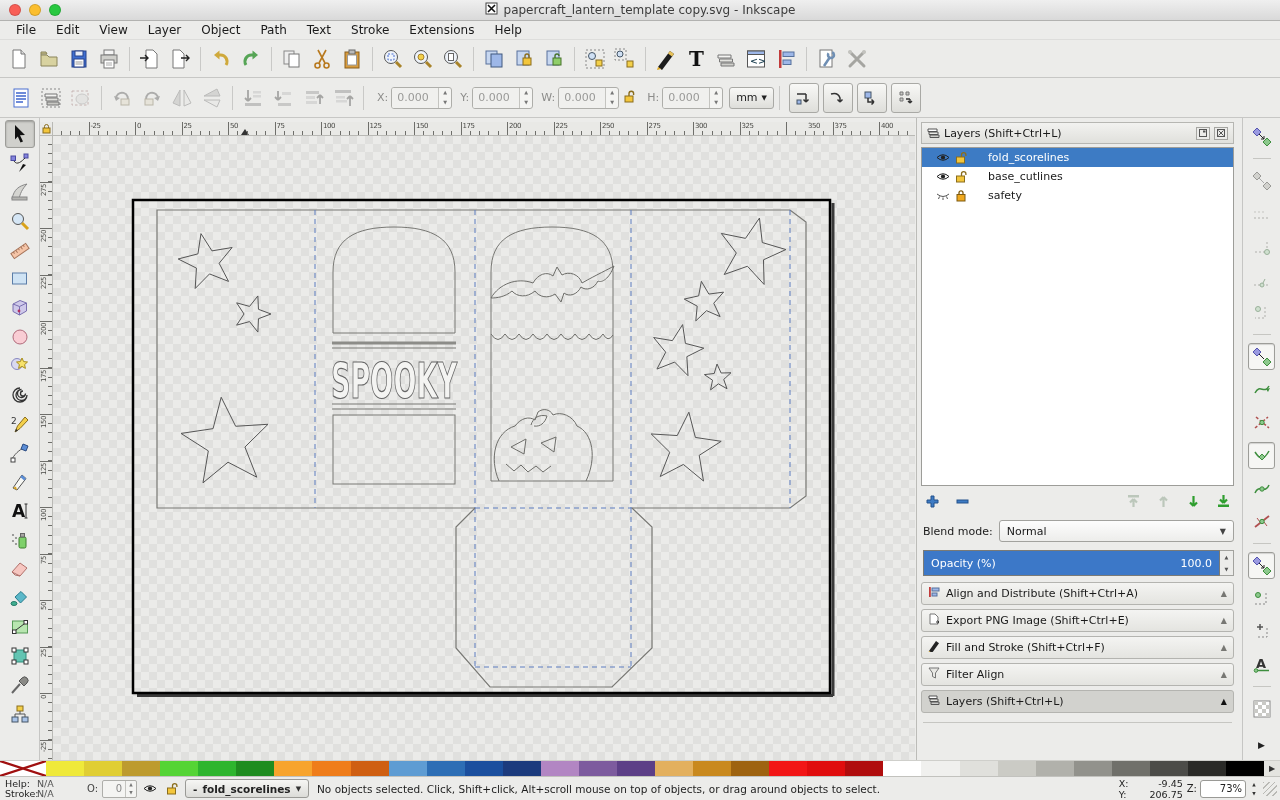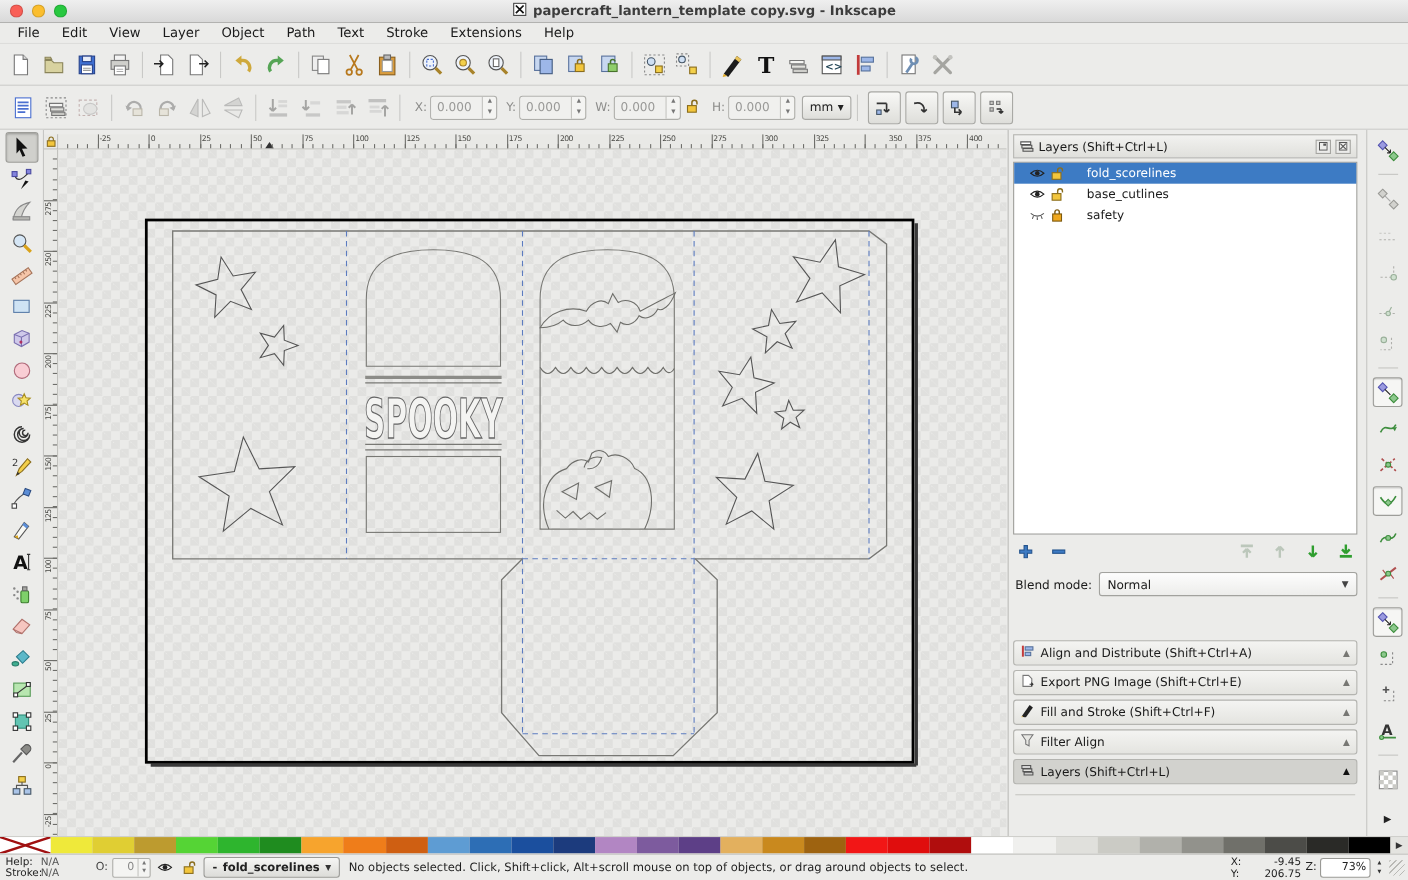--- a/index.html
+++ b/index.html
@@ -4,21 +4,21 @@
 <style>
   *{box-sizing:border-box;margin:0;padding:0;user-select:none}
   html,body{width:1280px;height:800px;overflow:hidden}
   body{font-family:"DejaVu Sans","Liberation Sans",sans-serif;background:#ececea;font-size:12px;color:#1a1a1a}
   #app{position:relative;width:1280px;height:800px;background:#ececea;overflow:hidden}
 
   
   .titlebar{position:absolute;left:0;top:0;width:1280px;height:21px;background:linear-gradient(#efefef,#d9d9d9);border-bottom:1px solid #b2b2b0;display:flex;align-items:center}
   .lights{position:absolute;left:9px;top:4px;display:flex;gap:8px}
   .light{width:12px;height:12px;border-radius:50%;border:1px solid rgba(0,0,0,.15)}
-  .title-wrap{flex:1;display:flex;justify-content:center;align-items:center;gap:6px;font-size:12px;font-weight:bold;color:#3c3c3c}
+  .title-wrap{flex:1;display:flex;justify-content:center;align-items:center;gap:6px;font-size:12px;font-weight:normal;color:#3c3c3c}
 
   
   .menubar{position:absolute;left:0;top:21px;width:1280px;height:19px;background:#ececea;display:flex;align-items:center;padding-left:6px;font-size:12px;border-bottom:1px solid #dddddb}
   .menu-item{padding:1px 10px 2px 10px;cursor:default}
 
   
   .tb1{position:absolute;left:0;top:40px;width:1280px;height:38px;background:#ececea;border-bottom:1px solid #c7c7c5;display:flex;align-items:center;padding:0 4px}
   .tb2{position:absolute;left:0;top:78px;width:1280px;height:40px;background:#ececea;border-bottom:1px solid #c7c7c5;display:flex;align-items:center;padding:0 6px;font-size:11px}
   .tbtn{width:30px;height:30px;display:flex;align-items:center;justify-content:center;border-radius:3px;flex:none}
   .sepv{width:1px;height:24px;background:#c9c9c7;margin:0 5px;flex:none}
@@ -1034,20 +1034,30 @@
     </div>
 
     <div class="blend-row">
       <span>Blend mode:</span>
       <span class="blend-dd">
           <span>Normal</span>
           <span style="font-size:8px;color:#444">▼</span>
         </span>
     </div>
 
+    <div class="opacity-row">
+      <div class="opacity-slider">
+        <span>Opacity (%)</span>
+        <span>100.0</span>
+      </div>
+      <div class="opacity-spin">
+          <span>▲</span>
+          <span>▼</span>
+        </div>
+    </div>
 
     <div id="dock-headers"></div>
     <div class="dock-sep"></div>
   <div class="dockhdr" style="top: 464px;">
         <span><svg width="12" height="12" viewBox="0 0 12 12">
             <rect x="1" y="1" width="1.8" height="10" fill="#c23b3b"></rect>
             <rect x="4" y="2" width="7" height="3" fill="#9db7e8" stroke="#56719c"></rect>
             <rect x="4" y="7" width="5" height="3" fill="#9db7e8" stroke="#56719c"></rect>
           </svg></span>
         <span>Align and Distribute (Shift+Ctrl+A)</span>

